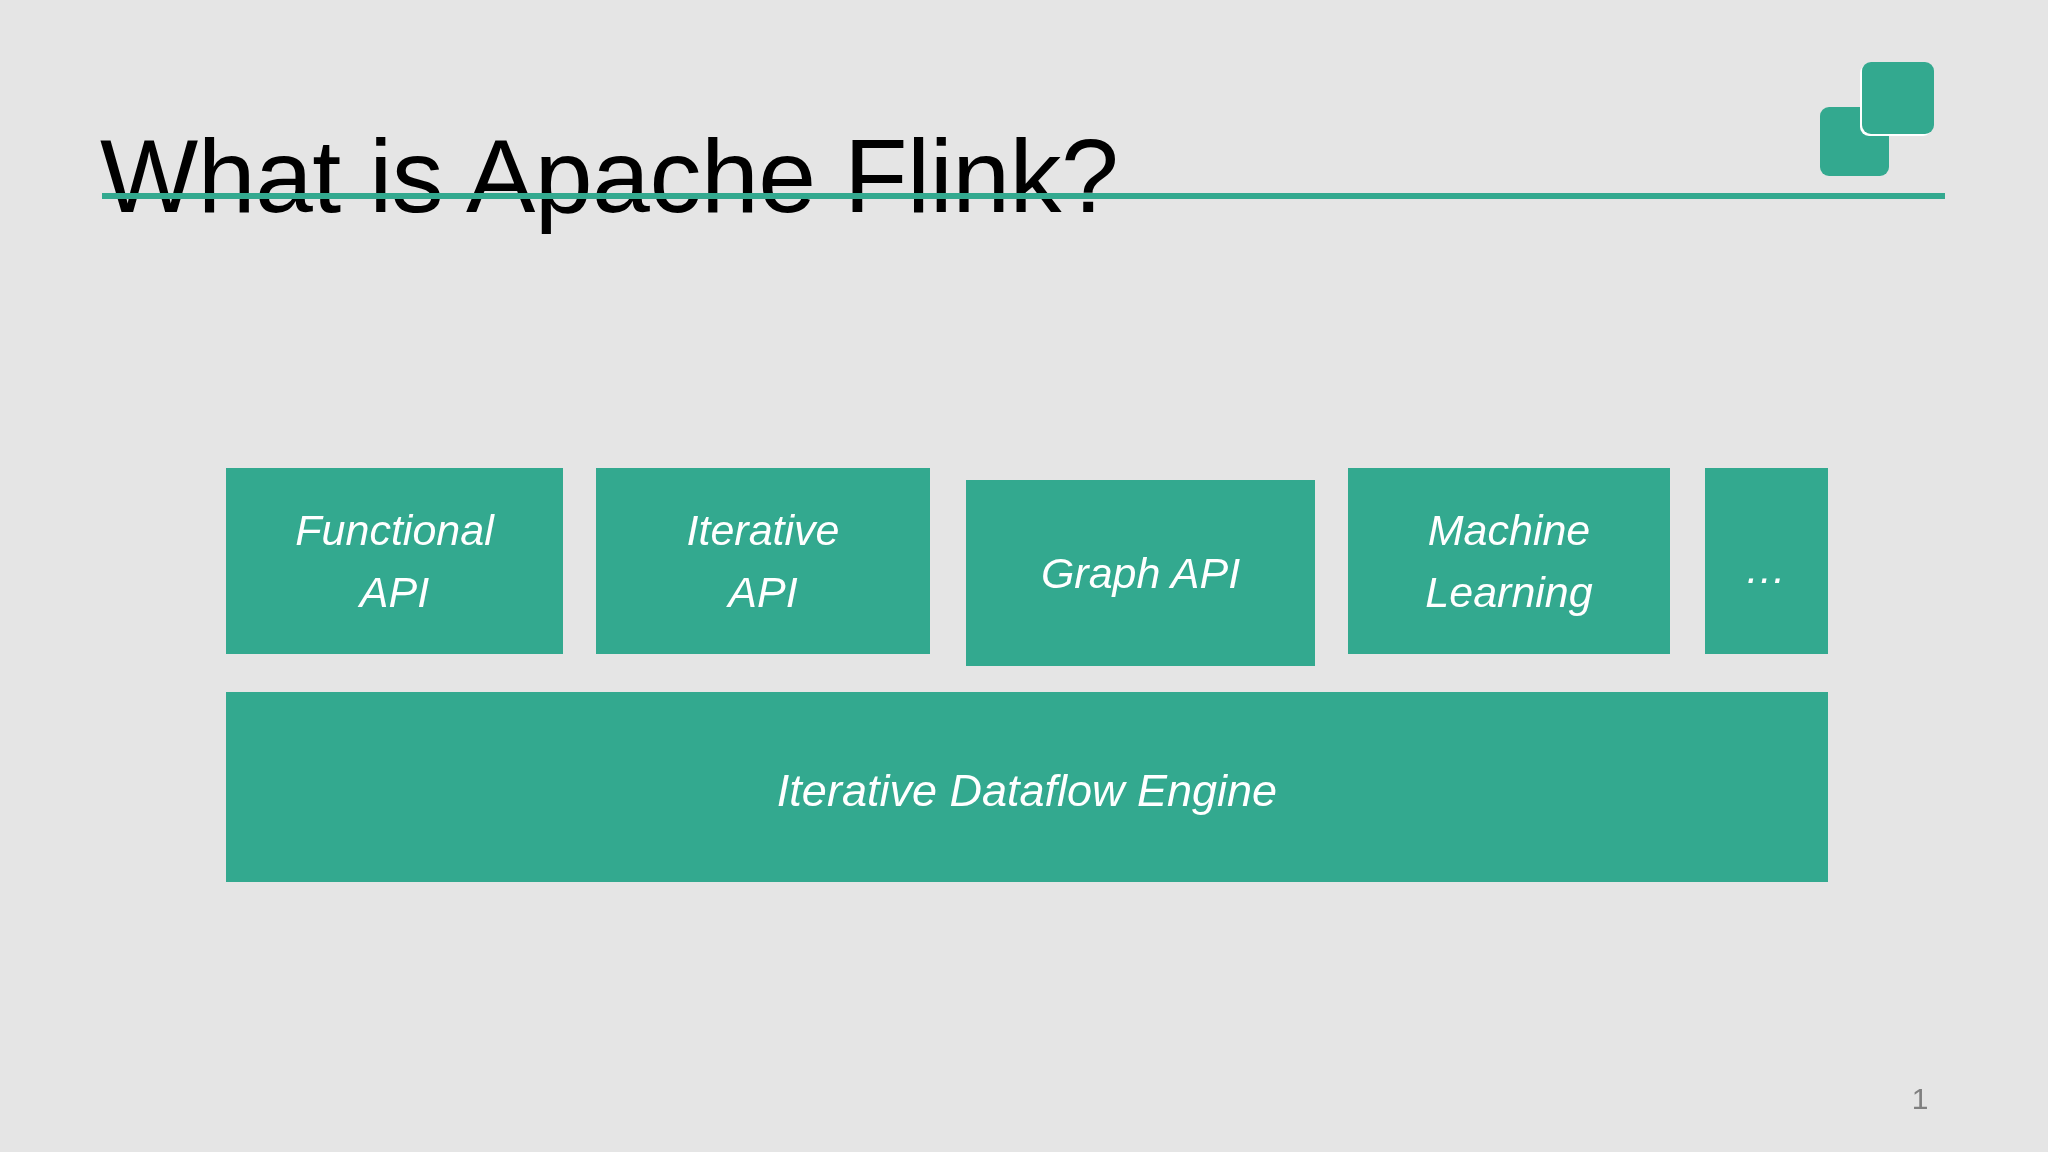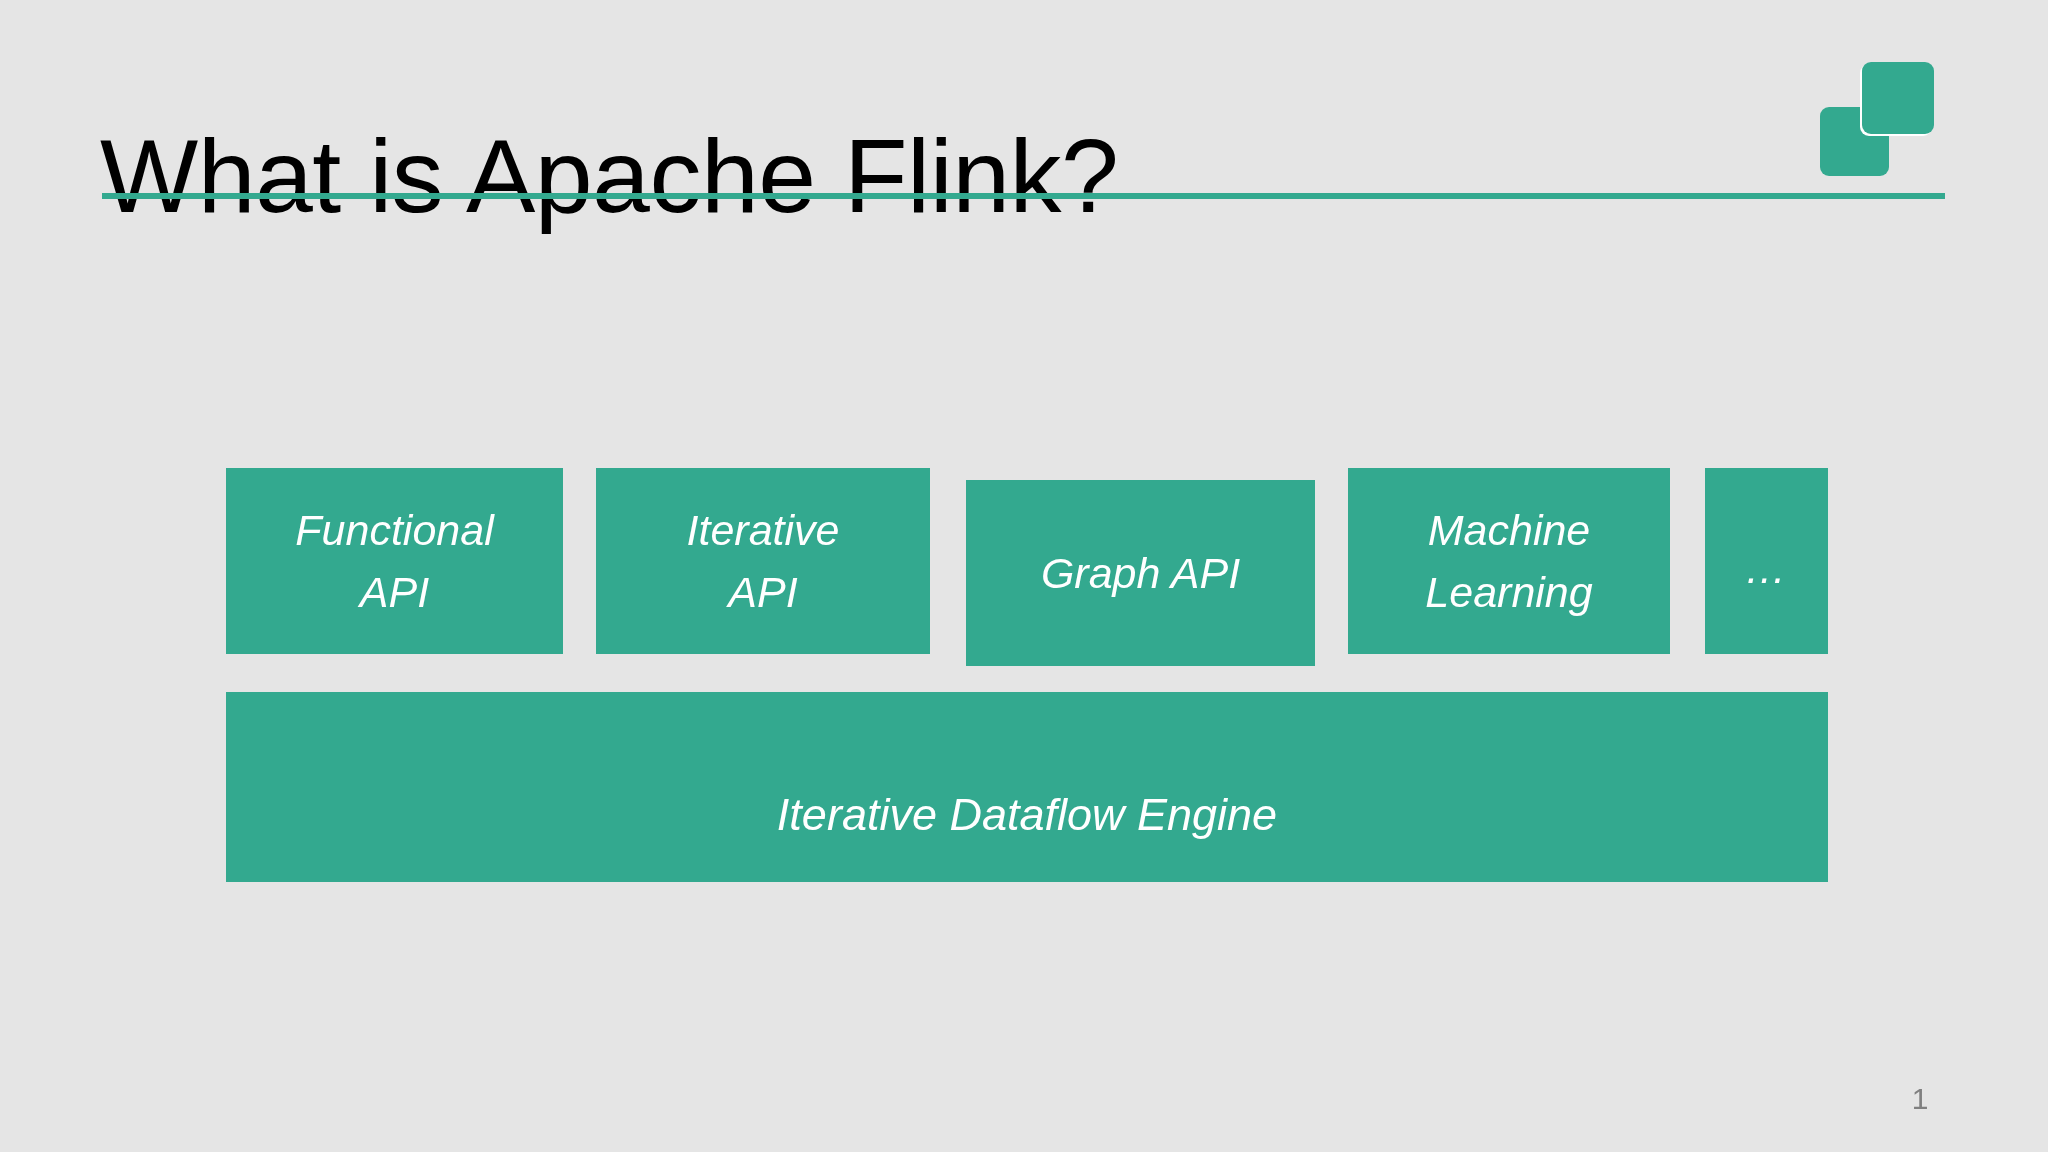--- a/index.html
+++ b/index.html
@@ -110,21 +110,21 @@
     top: 8px;
   }
 
   
   #box-engine {
     left: 226px;
     top: 692px;
     width: 1602px;
     height: 190px;
     align-items: flex-start;
-    padding-top: 92px;
+    padding-top: 68px;
     font-size: 45px;
   }
 
   
   #page-number {
     position: absolute;
     left: 1890px;
     top: 1081px;
     width: 60px;
     text-align: center;

